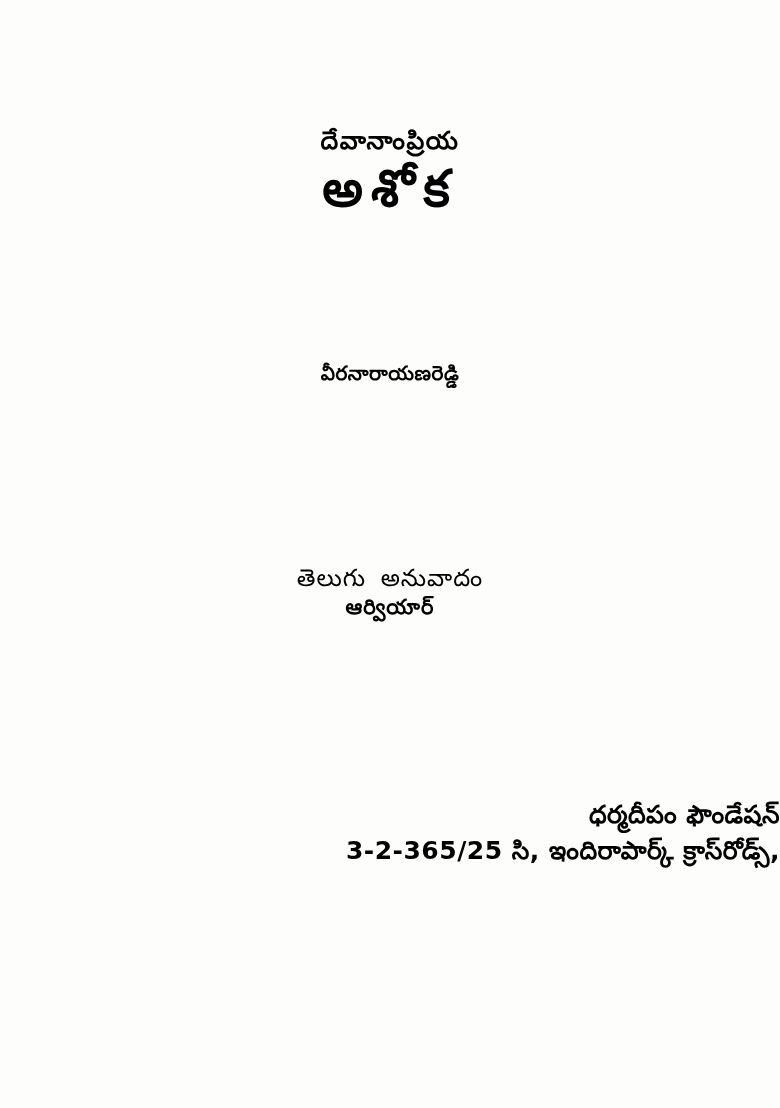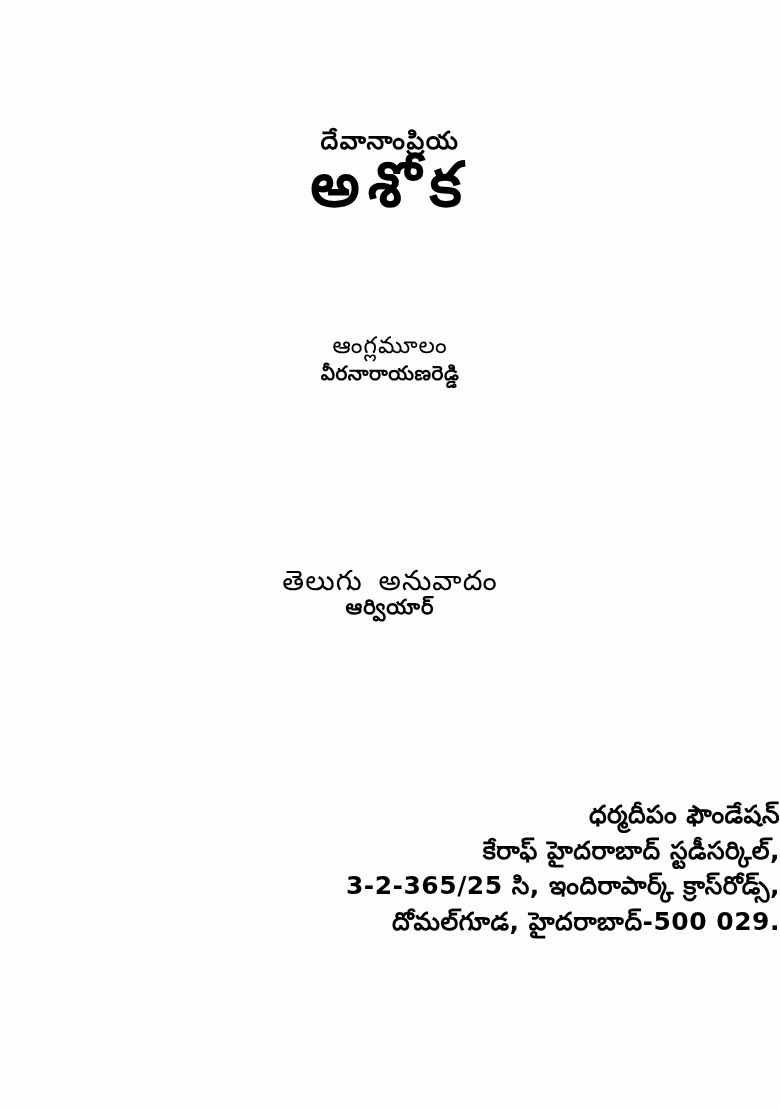--- a/index.html
+++ b/index.html
@@ -27,41 +27,41 @@
     text-align: center;
     white-space: nowrap;
   }
   .series-title {
     top: 126px;
     font-size: 25px;
     font-weight: 700;
     letter-spacing: 1.5px;
   }
   .main-title {
-    top: 149px;
-    font-size: 62px;
+    top: 160px;
+    font-size: 51px;
     font-weight: 800;
     letter-spacing: 8px;
     line-height: 1.15;
   }
   .original-label {
     top: 332px;
     font-size: 23px;
     font-weight: 500;
     letter-spacing: 1px;
   }
   .author-name {
     top: 361px;
     font-size: 20px;
     font-weight: 800;
     letter-spacing: 0.5px;
   }
   .translation-label {
     top: 564px;
-    font-size: 28px;
+    font-size: 24px;
     font-weight: 500;
     letter-spacing: 1px;
     word-spacing: 6px;
   }
   .translator-name {
     top: 595px;
     font-size: 21px;
     font-weight: 800;
     letter-spacing: 1px;
   }
@@ -82,28 +82,25 @@
 </style>
 </head>
 <body>
 
 <div class="page">
 
   <div class="centered series-title">దేవానాంప్రియ</div>
 
   <div class="centered main-title">అశోక</div>
 
-  <div class="centered original-label">ఆంగ్లమూలం</div>
 
   <div class="centered author-name">వీరనారాయణరెడ్డి</div>
 
   <div class="centered translation-label">తెలుగు అనువాదం</div>
 
   <div class="centered translator-name">ఆర్వియార్</div>
 
   <div class="publisher-block">
     <div class="pub-line">ధర్మదీపం ఫౌండేషన్</div>
-    <div class="pub-line">కేరాఫ్ హైదరాబాద్ స్టడీసర్కిల్,</div>
     <div class="pub-line">3-2-365/25 సి, ఇందిరాపార్క్ క్రాస్‌రోడ్స్,</div>
-    <div class="pub-line">దోమల్‌గూడ, హైదరాబాద్-500 029.</div>
   </div>
 
 </div>
 
 </body></html>

